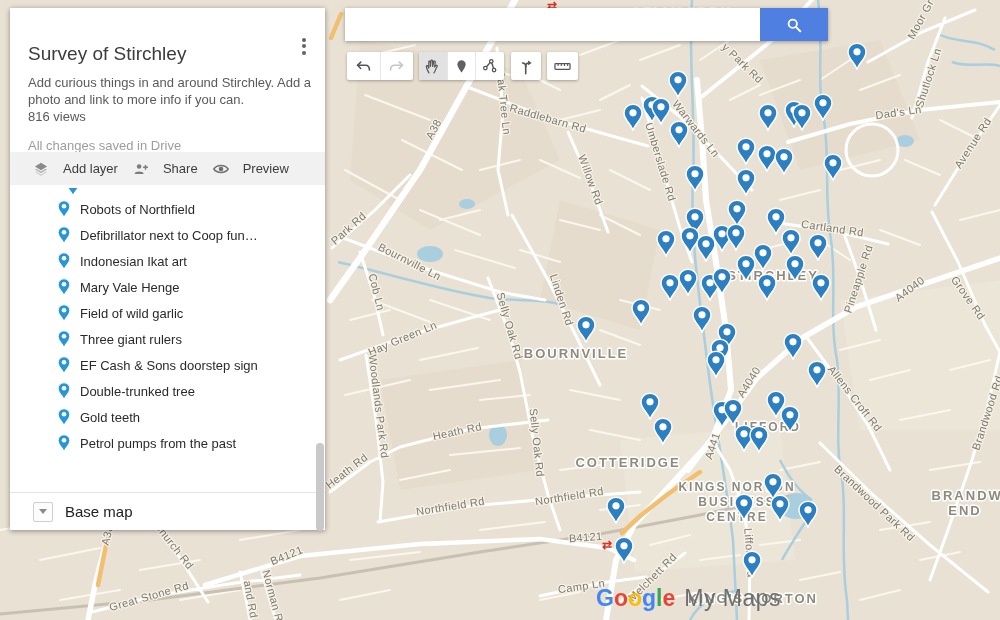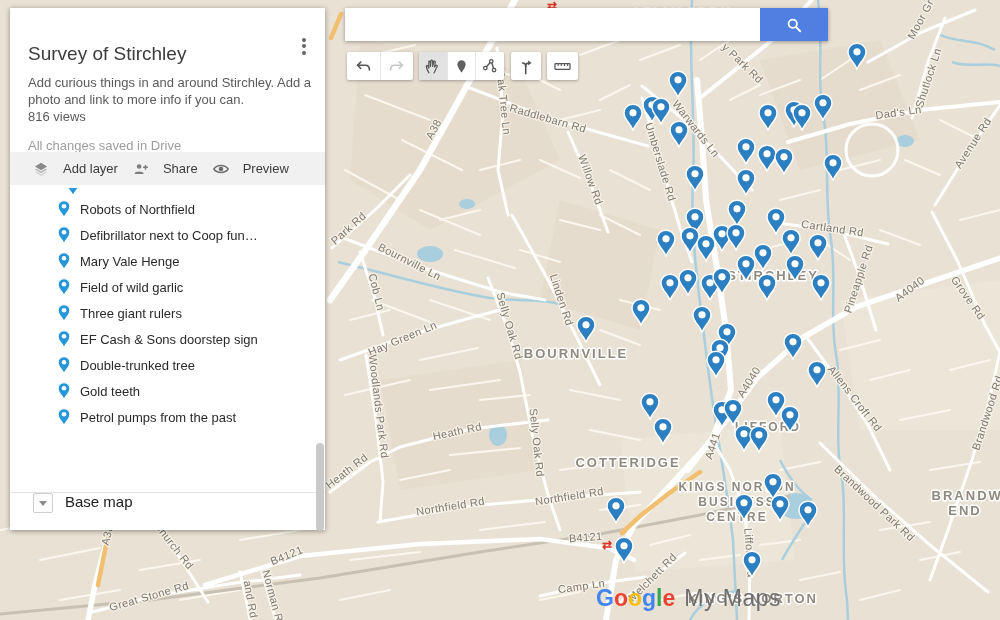--- a/index.html
+++ b/index.html
@@ -30,21 +30,21 @@
   .act svg{width:18px;height:18px}
   .act span{font-size:13px;color:#3d3d3d}
   .list{position:absolute;left:0;top:180px;width:100%}
   .partial{height:8px;overflow:hidden;margin-left:56px;width:14px}
   .partial svg{display:block;width:14px;height:18px;transform:translateY(-10px);color:var(--list-pin)}
   .row{height:26px;display:flex;align-items:center;padding-left:47px;cursor:pointer}
   .row svg{width:14px;height:18px;flex:none;color:var(--list-pin)}
   .row span{margin-left:9px;font-size:13px;color:#2a2a2a;white-space:nowrap}
   .scroll-thumb{position:absolute;right:1px;top:435px;width:8px;height:88px;background:#c9c9c9;border-radius:4px;z-index:5;cursor:pointer}
   .basemap{position:absolute;left:0;bottom:0;width:100%;height:38px;border-top:1px solid #e5e5e5;
-           display:flex;padding-left:23px;box-sizing:border-box;background:#fff}
+           display:flex;align-items:center;padding-left:23px;box-sizing:border-box;background:#fff}
   .bm-toggle{width:18px;height:18px;background:#fcfcfc;border:1px solid #cfcfcf;border-radius:2px;
              display:flex;align-items:center;justify-content:center;cursor:pointer}
   .bm-toggle i{width:0;height:0;border-left:4px solid transparent;border-right:4px solid transparent;border-top:5px solid #8a8a8a}
   .bm-label{margin-left:12px;font-size:15px;color:#212121}
 
   
   .search{position:absolute;left:345px;top:8px;width:483px;height:33px;z-index:15;
           box-shadow:0 1px 4px rgba(0,0,0,.35);background:#fff}
   .search input{position:absolute;left:0;top:0;width:415px;height:33px;border:none;outline:none;
                 padding:0 12px;font-size:14px;box-sizing:border-box;font-family:"Liberation Sans",sans-serif}
@@ -381,20 +381,26 @@
       <div class="row">
         <svg viewBox="0 0 24 32">
           <use href="#pin-sym"></use>
         </svg>
         <span>Defibrillator next to Coop fun…</span>
       </div>
       <div class="row">
         <svg viewBox="0 0 24 32">
           <use href="#pin-sym"></use>
         </svg>
+        <span>Indonesian Ikat art</span>
+      </div>
+      <div class="row">
+        <svg viewBox="0 0 24 32">
+          <use href="#pin-sym"></use>
+        </svg>
         <span>Mary Vale Henge</span>
       </div>
       <div class="row">
         <svg viewBox="0 0 24 32">
           <use href="#pin-sym"></use>
         </svg>
         <span>Field of wild garlic</span>
       </div>
       <div class="row">
         <svg viewBox="0 0 24 32">

